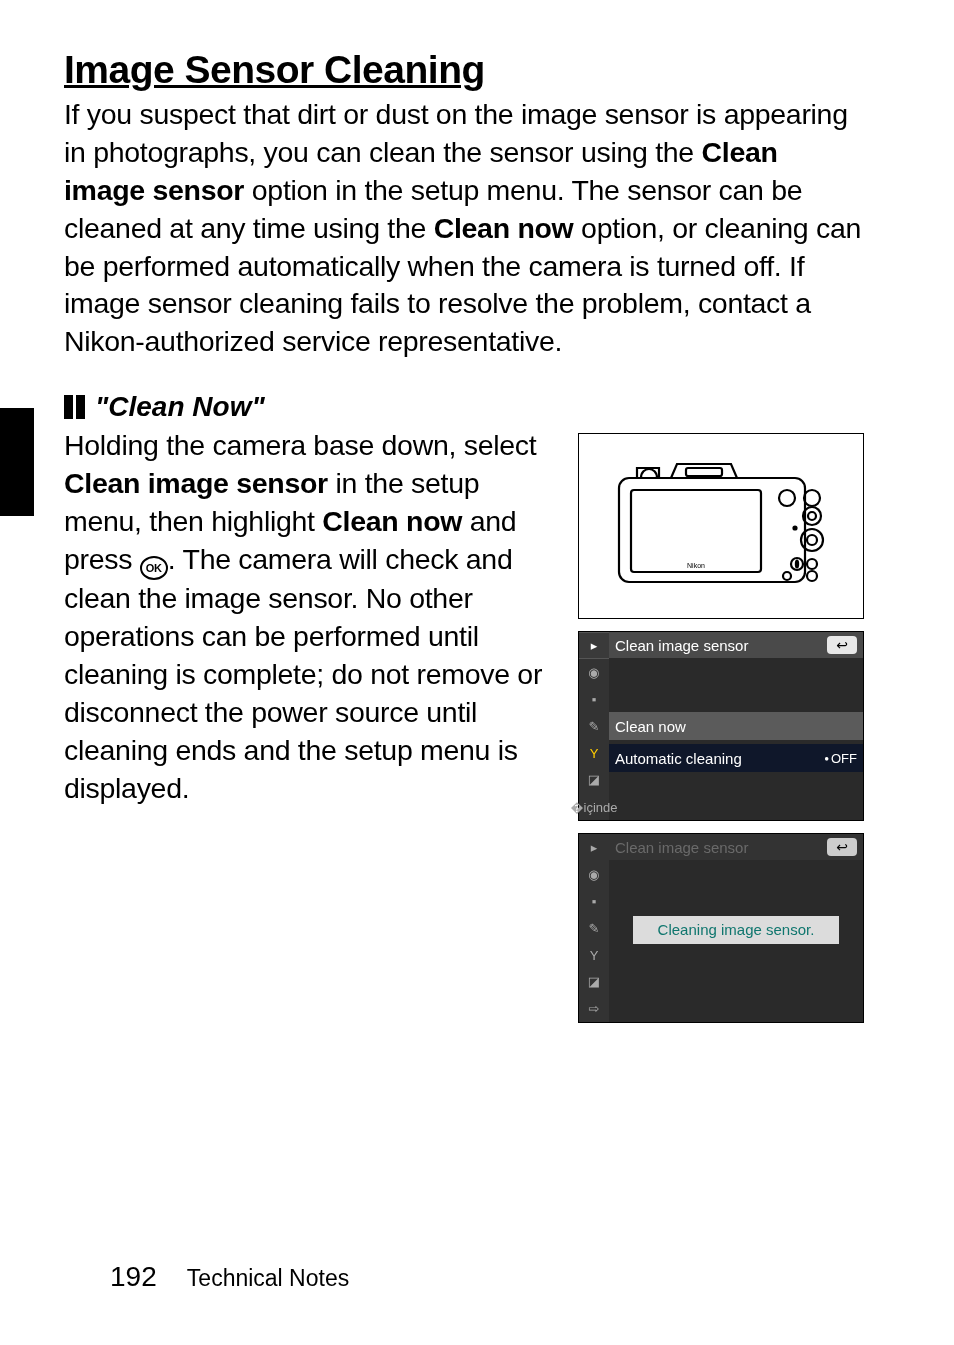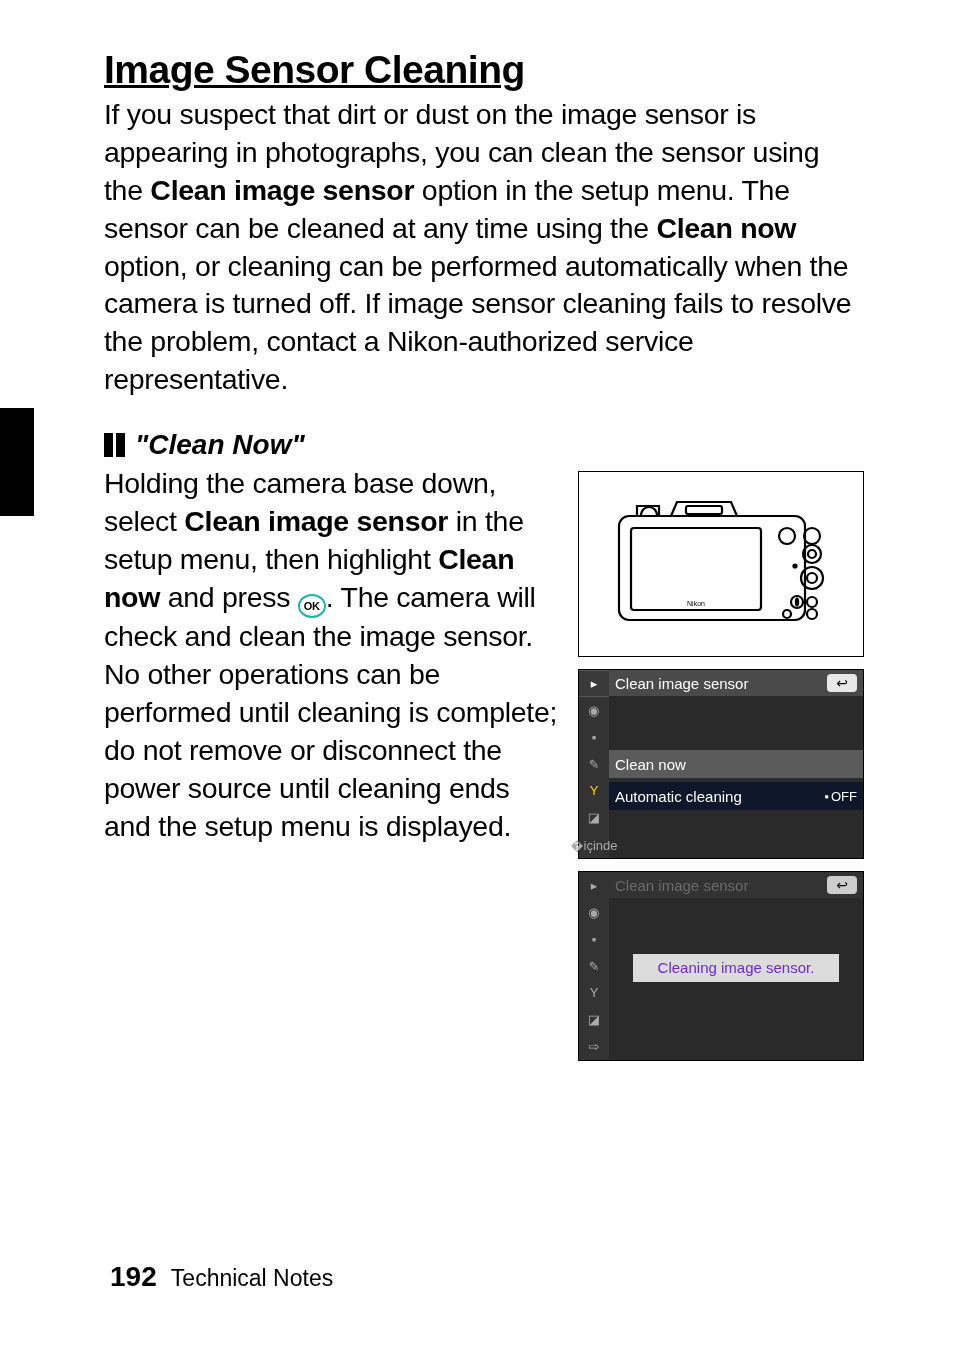--- a/index.html
+++ b/index.html
@@ -5,21 +5,21 @@
     * { margin: 0; padding: 0; box-sizing: border-box; }
     body {
       width: 954px;
       height: 1345px;
       background: #fff;
       font-family: -apple-system, "Segoe UI", Helvetica, Arial, sans-serif;
       position: relative;
       color: #000;
     }
     .page {
-      padding: 48px 90px 0 104px;
+      padding: 48px 90px 0 64px;
     }
     .side-tab {
       position: absolute;
       left: 0;
       top: 408px;
       width: 34px;
       height: 108px;
       background: #000;
     }
     .heading {
@@ -66,21 +66,21 @@
       flex: 1;
     }
     .col-right {
       width: 286px;
       padding-top: 6px;
     }
     .ok-circle {
       display: inline-flex;
       width: 28px;
       height: 24px;
-      border: 2px solid #14b8a6;
+      border: 2px solid #000000;
       border-radius: 50%;
       font-size: 11px;
       font-weight: 700;
       align-items: center;
       justify-content: center;
       vertical-align: -3px;
       line-height: 1;
     }
     .cam-diagram {
       border: 1.5px solid #000;
@@ -148,33 +148,33 @@
       justify-content: space-between;
     }
     .menu-row.sel { background: #5b5b5b; }
     .off-pill { font-size: 13px; color:#fff; display:flex; align-items:center; gap:2px;}
     .dim { color: #6a6a6a; }
     .screen2 .screen-body { position: relative; }
     .center-band {
       position: absolute;
       top: 82px; left: 24px; right: 24px;
       background: #dcdcdc;
-      color: #6d28d9;
+      color: #0f766e;
       text-align: center;
       height: 28px;
       line-height: 28px;
       font-size: 15px;
     }
     .footer {
       position: absolute;
       left: 110px;
       bottom: 52px;
       font-size: 22px;
     }
-    .footer .pn { font-size: 28px; font-weight: 700; margin-right: 8px;}
+    .footer .pn { font-size: 28px; font-weight: 400; margin-right: 24px;}
     .footer .sec { font-weight: 400; font-size: 23px;}
     b { font-weight: 700; }
   </style>
 </head>
 <body>
 
 <div class="side-tab"></div>
 
 <div class="page">
 

